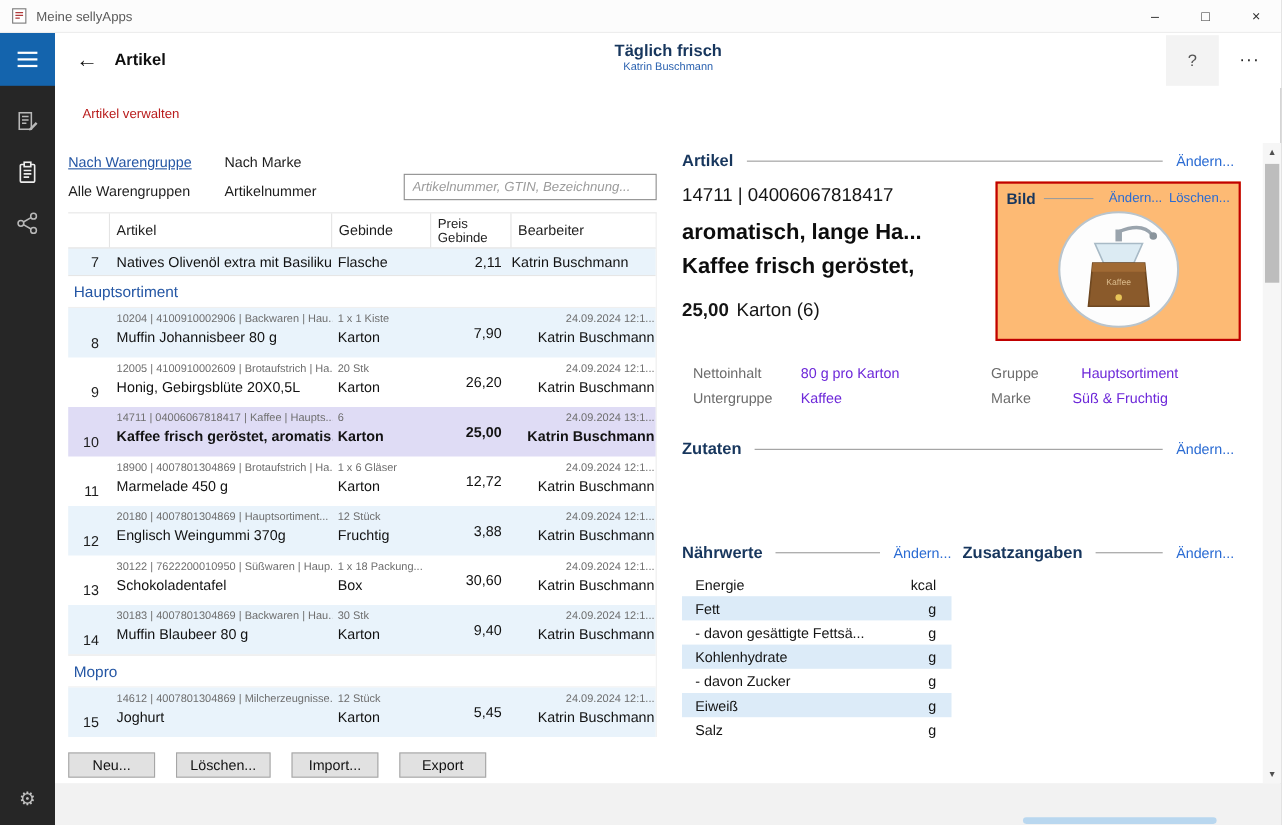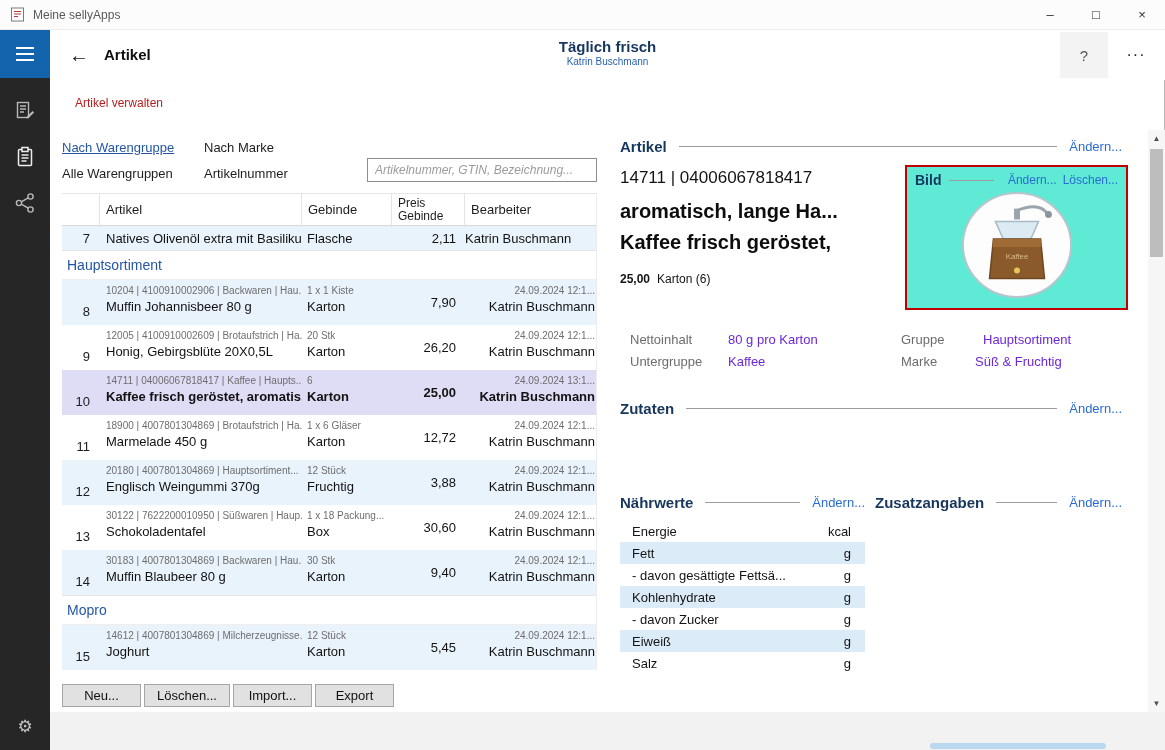--- a/index.html
+++ b/index.html
@@ -60,35 +60,35 @@
   .c-art{padding-left:6px;}
   .c-geb{padding-left:5px;}
   .c-preis{display:flex;align-items:center;justify-content:flex-end;padding-right:9px;font-size:13px;color:#121212;}
   .c-bearb{padding-right:2px;text-align:right;}
   .trow-partial{height:24px;background:#e9f3fb;}
   .trow-partial .cell{display:flex;align-items:center;}
   .trow-partial .c-name{margin-top:0;}
   .trow-partial .c-num{align-items:center;padding-bottom:0;}
   .trow-group{height:30px;display:flex;align-items:center;padding-left:5px;font-size:14px;color:#2456a4;background:#fff;border-top:1px solid #e6e6e6;border-bottom:1px solid #efefef;}
 
-  .list-buttons{position:absolute;left:62px;top:684px;display:flex;gap:3px;}
+  .list-buttons{position:absolute;left:62px;top:684px;display:flex;gap:19px;}
   .btn{height:23px;min-width:79px;padding:0 12px;background:#e1e1e1;border:1px solid #a6a6a6;font-family:inherit;font-size:13px;color:#111;display:flex;align-items:center;justify-content:center;}
 
   
   .detail{position:absolute;left:620px;top:130px;width:516px;height:560px;}
   .sechead{position:absolute;display:flex;align-items:center;}
   .sechead .lbl{font-size:15px;font-weight:bold;color:#17365d;white-space:nowrap;}
   .sechead .rule{flex:1;height:1px;background:#9c9c9c;margin:0 12px;}
   .link{font-size:13px;color:#2a6bd3;white-space:nowrap;cursor:pointer;}
   .h-artikel{left:0;top:8px;right:14px;}
   .code{position:absolute;left:0;top:38px;font-size:17px;color:#141414;}
   .dname{position:absolute;left:0;top:66px;width:282px;font-size:20px;font-weight:bold;color:#0d0d0d;line-height:31px;}
-  .dprice{position:absolute;left:0;top:142px;font-size:12px;color:#141414;}
+  .dprice{position:absolute;left:0;top:142px;font-size:17px;color:#141414;}
   .dprice b{margin-right:7px;}
-  .bildbox{position:absolute;left:285px;top:35px;width:223px;height:145px;border:2px solid #c00000;padding:5px 8px;background:#5eead4;}
+  .bildbox{position:absolute;left:285px;top:35px;width:223px;height:145px;border:2px solid #c00000;padding:5px 8px;background:#fdba74;}
   .bildhead{display:flex;align-items:center;}
   .bildhead .lbl{font-size:14px;font-weight:bold;color:#17365d;}
   .bildhead .rule{flex:1;height:1px;background:#9c9c9c;margin:0 8px;}
   .bildhead .link{font-size:12px;margin-left:6px;}
   .bildimg{display:flex;justify-content:center;margin-top:1px;}
   .fitem{position:absolute;font-size:13px;white-space:nowrap;}
   .flabel{color:#6c6c6c;}
   .fvalue{color:#6d28d9;}
   .f-nl{left:10px;top:202px}.f-nv{left:108px;top:202px}
   .f-gl{left:281px;top:202px}.f-gv{left:363px;top:202px}

